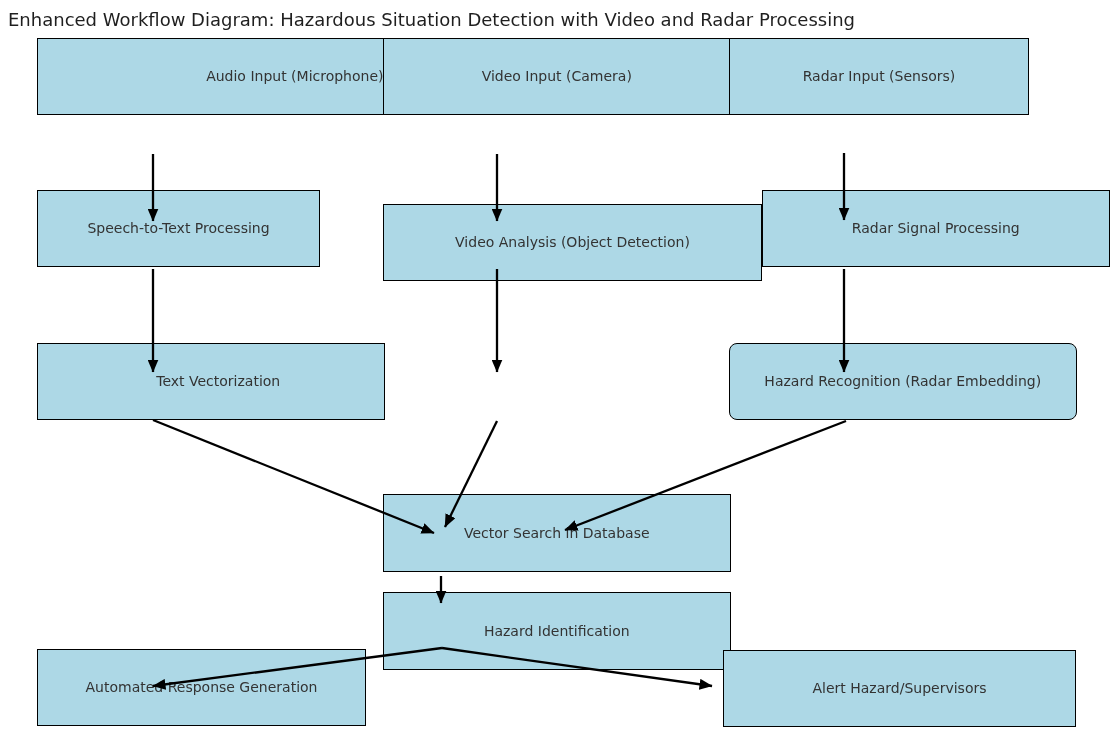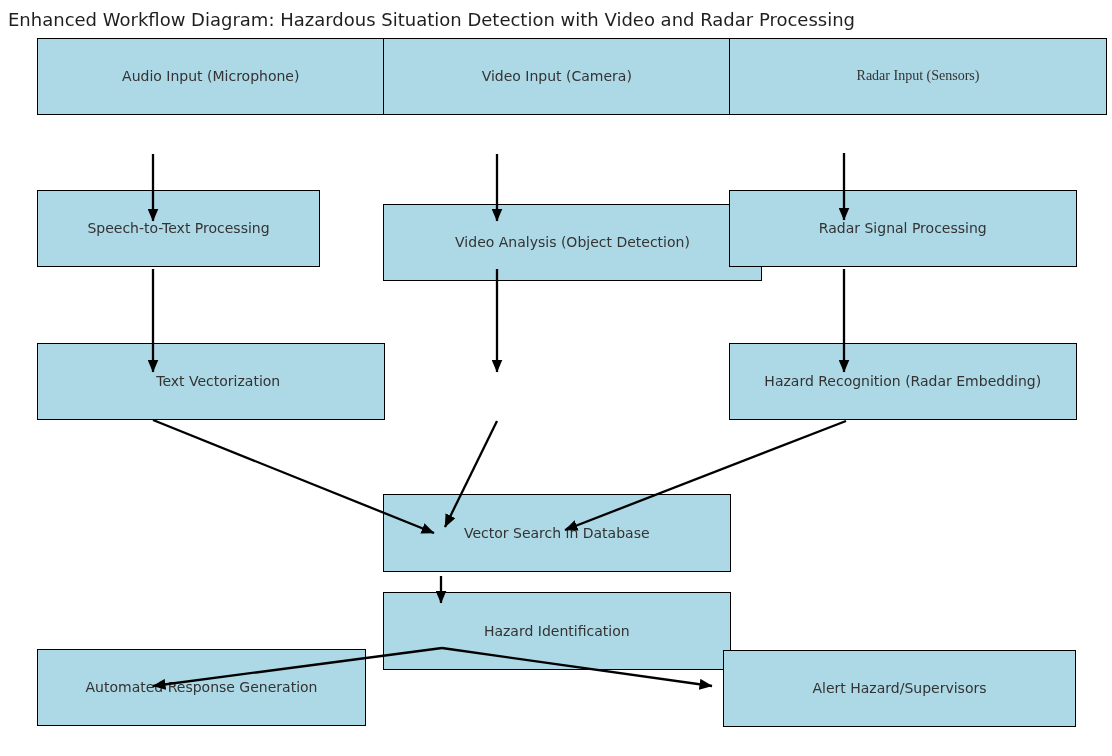--- a/index.html
+++ b/index.html
@@ -36,31 +36,31 @@
     align-items: center;
     justify-content: center;
     text-align: center;
   }
   .node span {
     font-size: 14px;
     color: var(--label-color);
     line-height: 1.2;
   }
   
-  .n-audio-input   { left: 37px;  top: 38px;  width: 347.5px; height: 77px; }
+  .n-audio-input   { left: 37px;  top: 38px;  width: 347.5px; height: 77px; justify-content: flex-end; }
   .n-video-input   { left: 383px; top: 38px;  width: 347.5px; height: 77px; }
-  .n-radar-input   { left: 729px; top: 38px;  width: 378px; height: 77px; font-family: Liberation Serif, serif; }
+  .n-radar-input   { left: 729px; top: 38px;  width: 300px; height: 77px; }
   
   .n-speech-to-text { left: 37px;  top: 190px; width: 283px; height: 77px; }
   .n-video-analysis { left: 383px; top: 204px; width: 379px; height: 77px; }
-  .n-radar-signal   { left: 729px; top: 190px; width: 347.5px; height: 77px; }
+  .n-radar-signal   { left: 762px; top: 190px; width: 347.5px; height: 77px; }
   
   .n-text-vectorization   { left: 37px;  top: 343px; width: 347.5px; height: 77px; padding-left: 15px; }
   .n-scene-understanding  { left: 383px; top: 343px; width: 347.5px; height: 77px; }
-  .n-hazard-recognition   { left: 729px; top: 343px; width: 347.5px; height: 77px; }
+  .n-hazard-recognition   { left: 729px; top: 343px; width: 347.5px; height: 77px; border-radius: 8px; }
   
   .n-vector-search         { left: 383px; top: 494px; width: 347.5px; height: 78px; }
   .n-hazard-identification { left: 383px; top: 592px; width: 347.5px; height: 78px; }
   
   .n-automated-response { left: 37px;  top: 649px; width: 329px; height: 77px; }
   .n-alert-workers      { left: 723px; top: 650px; width: 353px; height: 77px; }
 
   svg.edges-layer {
     position: absolute;
     left: 0; top: 0;

